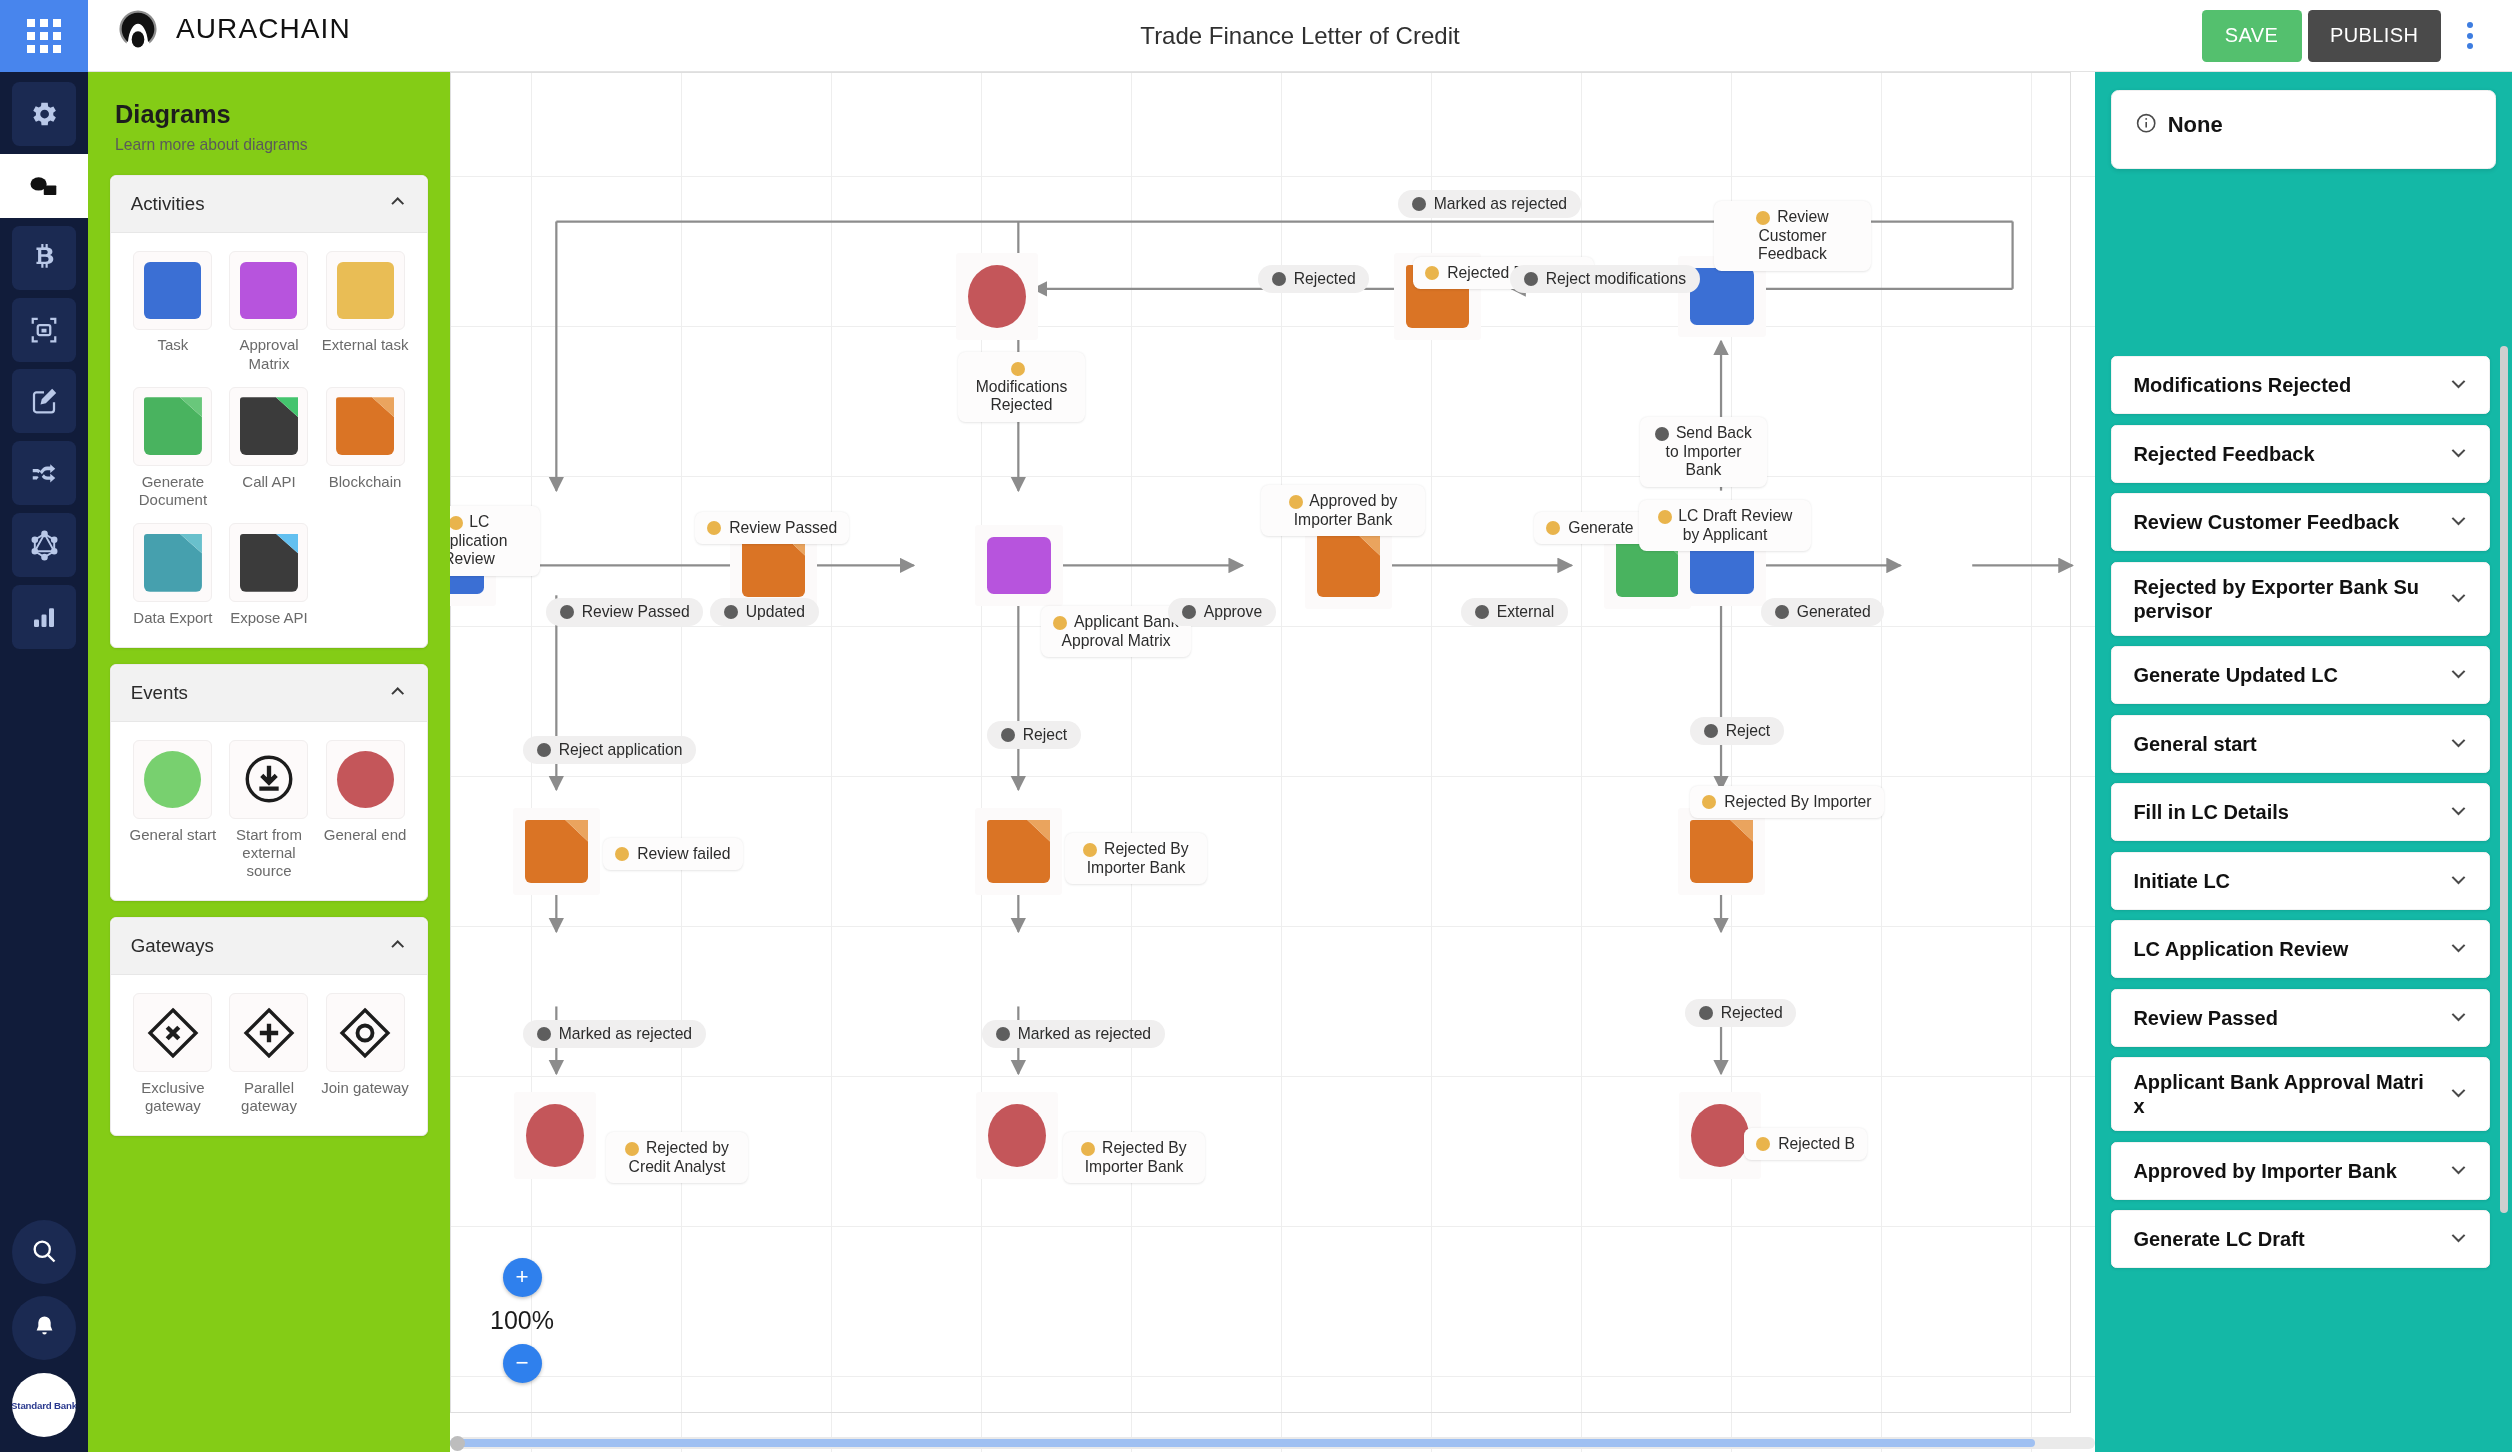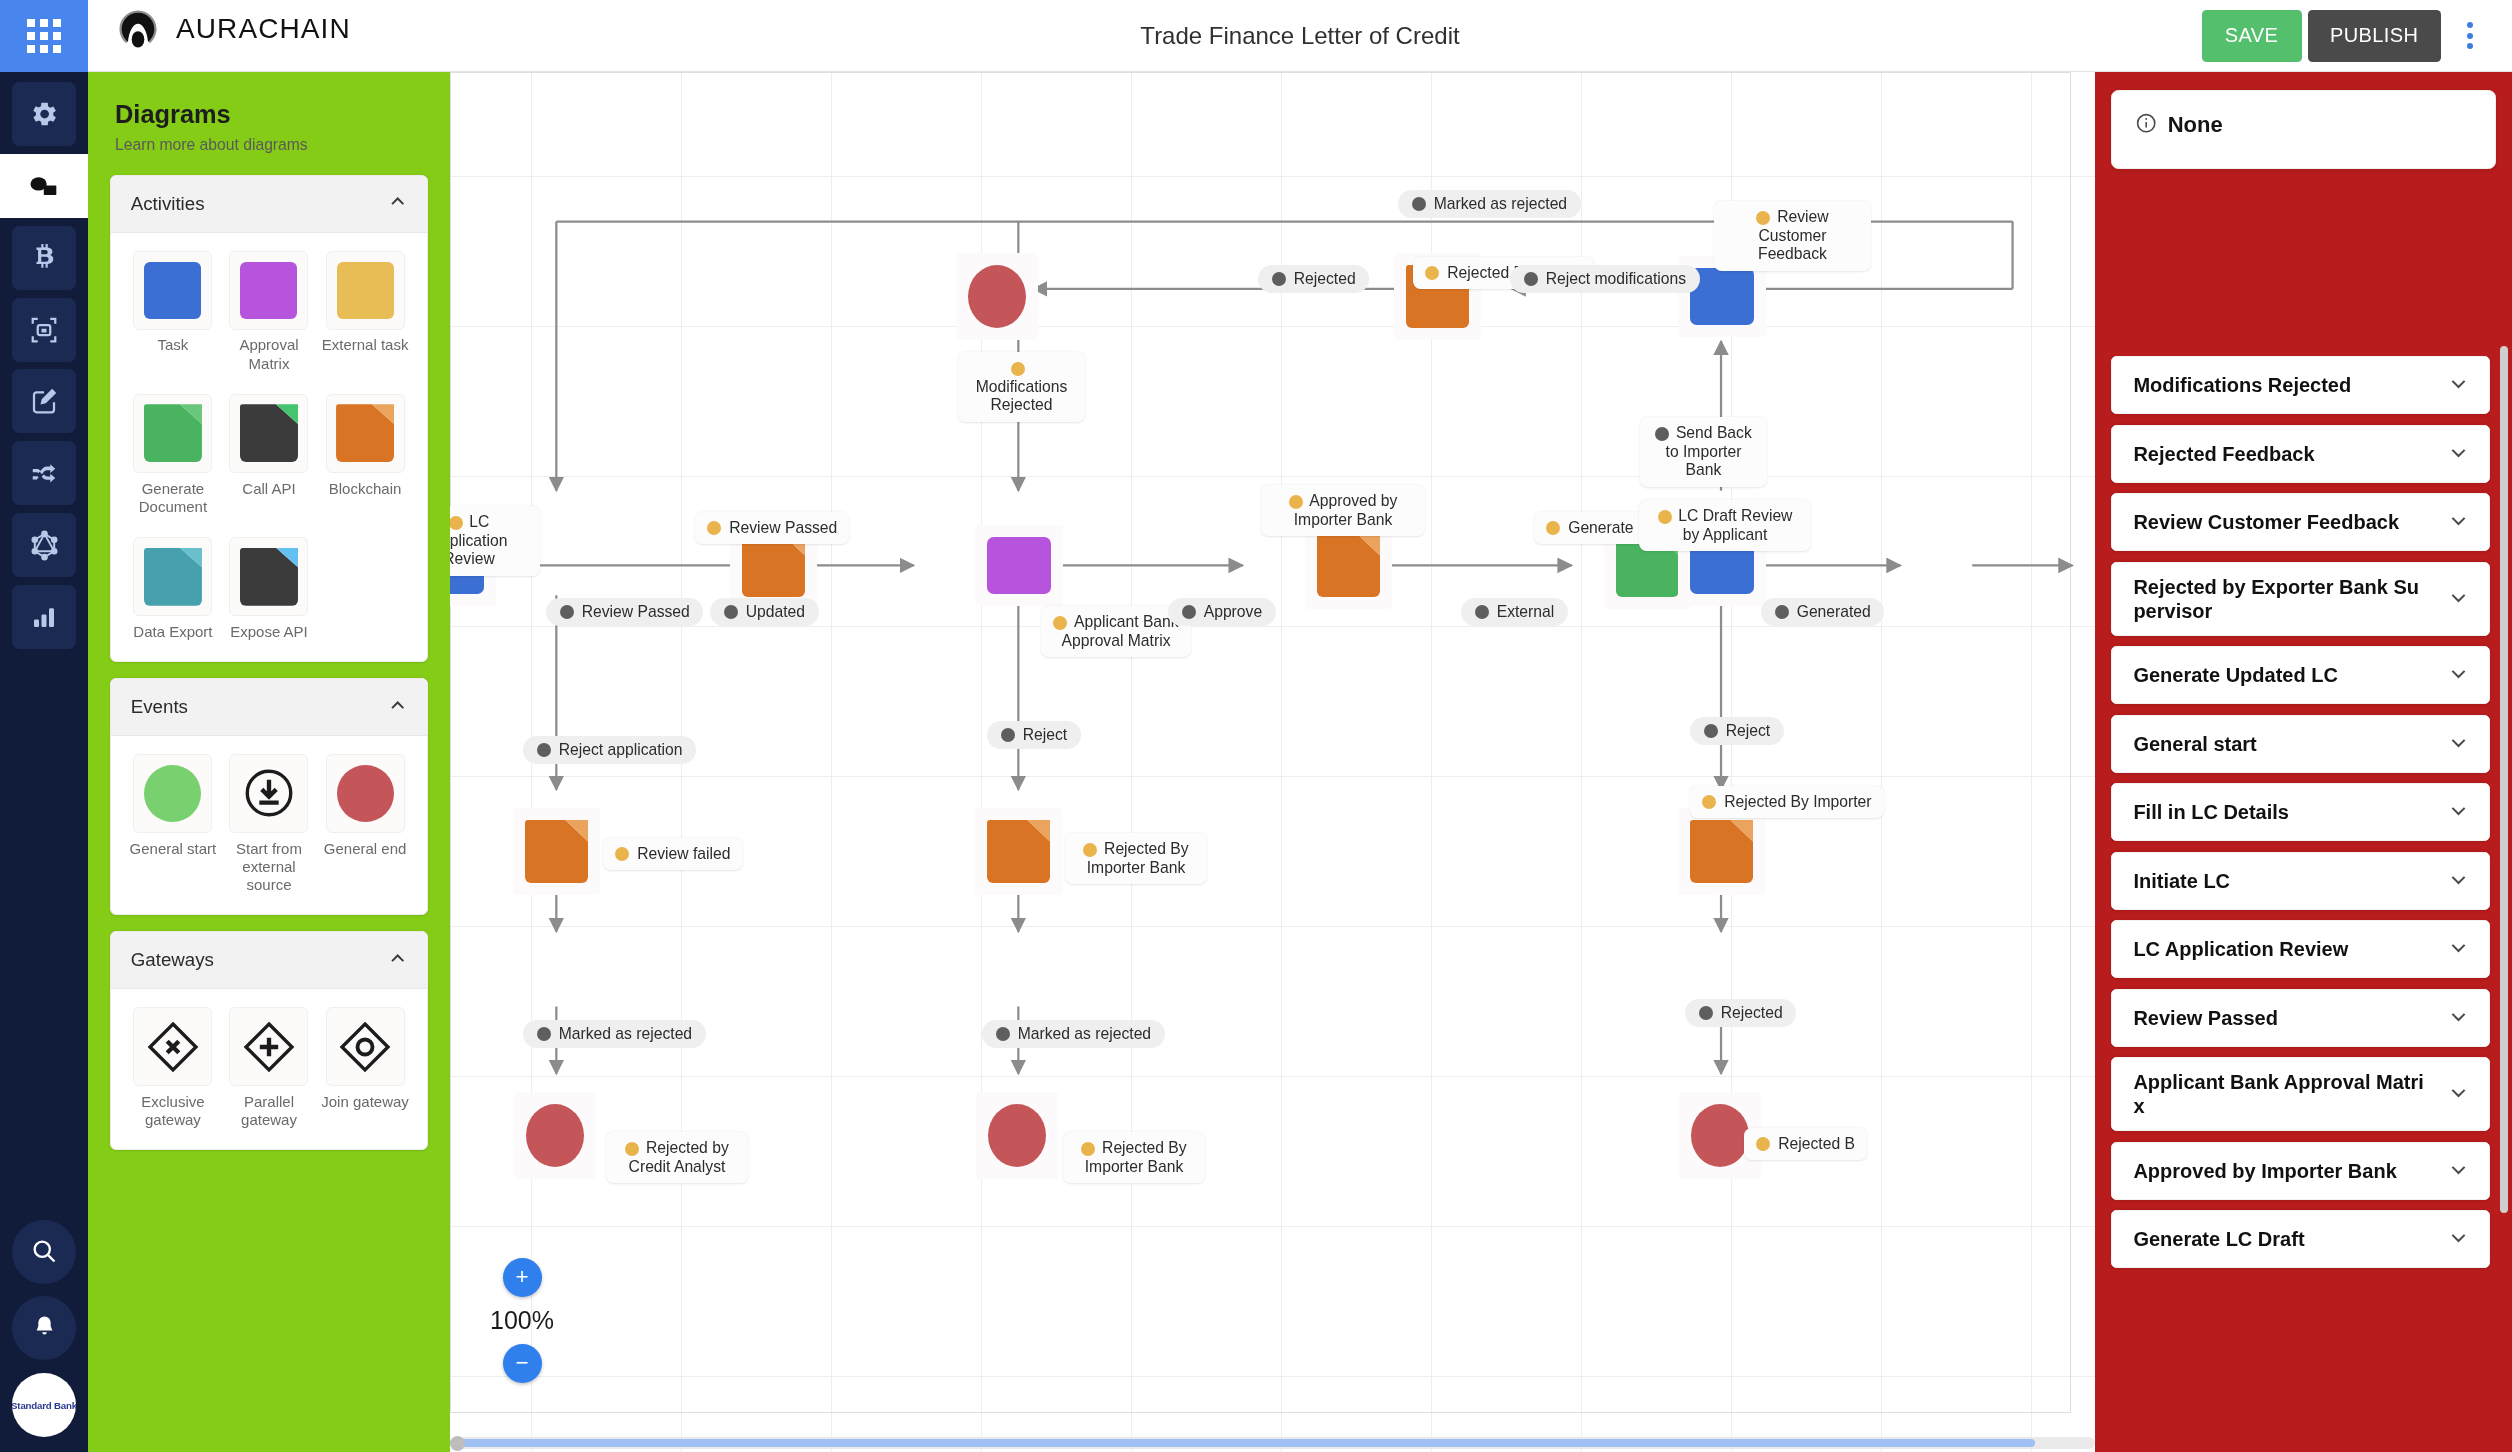--- a/index.html
+++ b/index.html
@@ -89,21 +89,21 @@
   }
   .pal-card-head {
     height: 57px; background: #f2f2f2; border-bottom: 0.7px solid #e7e7e7;
     border-radius: 6px 6px 0 0; display: flex; align-items: center;
     justify-content: space-between; padding: 0 19.4px; cursor: pointer;
   }
   .pal-card-head .t { font-size: 18.7px; color: #2b2b2b; font-weight: 400; }
   .chev-up { width: 19.4px; height: 19.4px; }
   .pal-grid {
     display: grid; grid-template-columns: repeat(3, 1fr);
-    padding: 18px 13.5px 19.4px 13.5px; row-gap: 21px;
+    padding: 18px 13.5px 19.4px 13.5px; row-gap: 14px;
   }
   .pal-item { display: flex; flex-direction: column; align-items: center; cursor: grab; }
   .pal-swatch {
     width: 79px; height: 79px; background: #fdfafa; border: 0.7px solid #f1eeee;
     border-radius: 6px; display: flex; align-items: center; justify-content: center;
   }
   .pal-label {
     margin-top: 6.7px; font-size: 15px; color: #6a6a6a; text-align: center;
     line-height: 1.22; max-width: 93px;
   }
@@ -203,21 +203,21 @@
     position: absolute; right: 0; top: 72px; width: 10.5px; height: 1380px; z-index: 16;
   }
   #vscroll-canvas .thumb {
     position: absolute; left: 2.2px; top: 45px; width: 6px; height: 209px;
     background: #c9c9c9; border-radius: 3.7px;
   }
 
   
   #rpanel {
     position: absolute; right: 0; top: 72px; width: 417px; height: 1380px;
-    background: #b91c1c; z-index: 25; overflow: hidden;
+    background: #14b8a6; z-index: 25; overflow: hidden;
   }
   #rp-none {
     margin: 18px 16.4px 0 16.4px; background: #fff; border: 0.7px solid #f0f0f0;
     border-radius: 7.5px; box-shadow: 0 1.5px 4.5px rgba(0,0,0,.10); padding: 21px 22.4px 30px 22.4px;
   }
   #rp-none-head { display: flex; align-items: center; gap: 10.5px; }
   #rp-none-title { font-size: 22px; font-weight: bold; color: #141414; }
   #rp-none-desc { margin-top: 13.5px; font-size: 17px; line-height: 1.5; color: #8e8e8e; }
 
   #rp-list { position: absolute; left: 0; right: 0; top: 284px; bottom: 0; overflow: hidden; }

